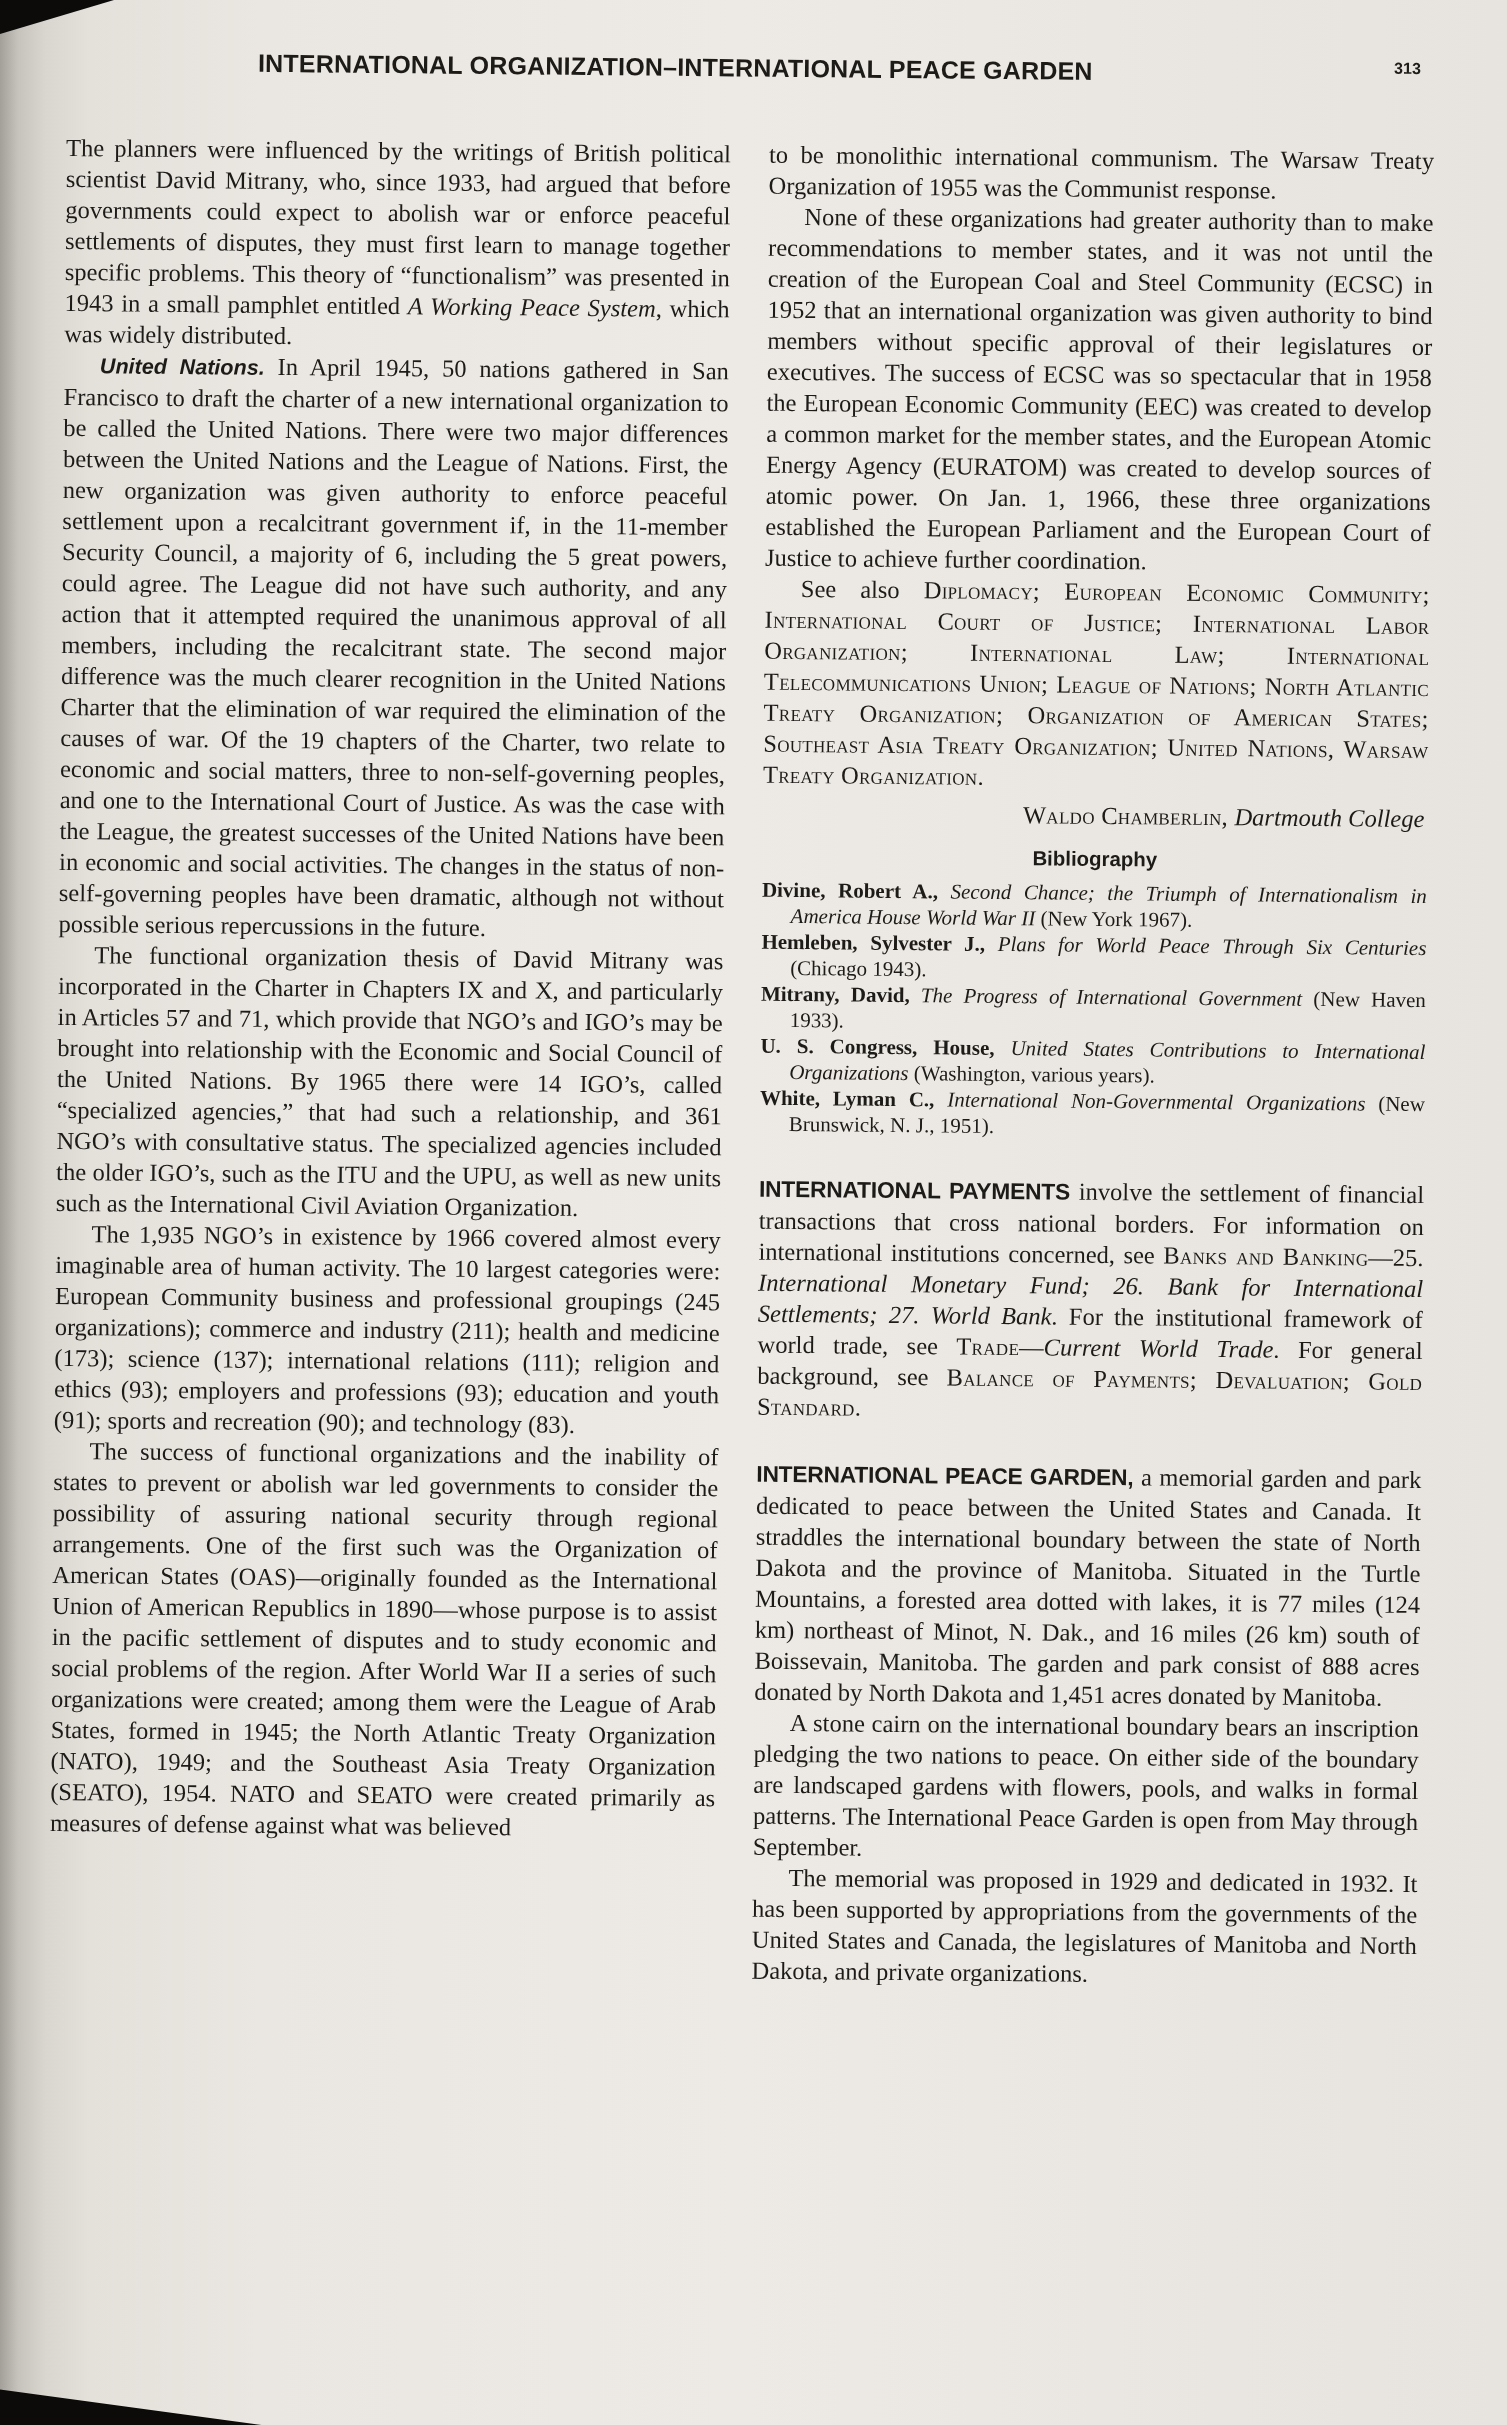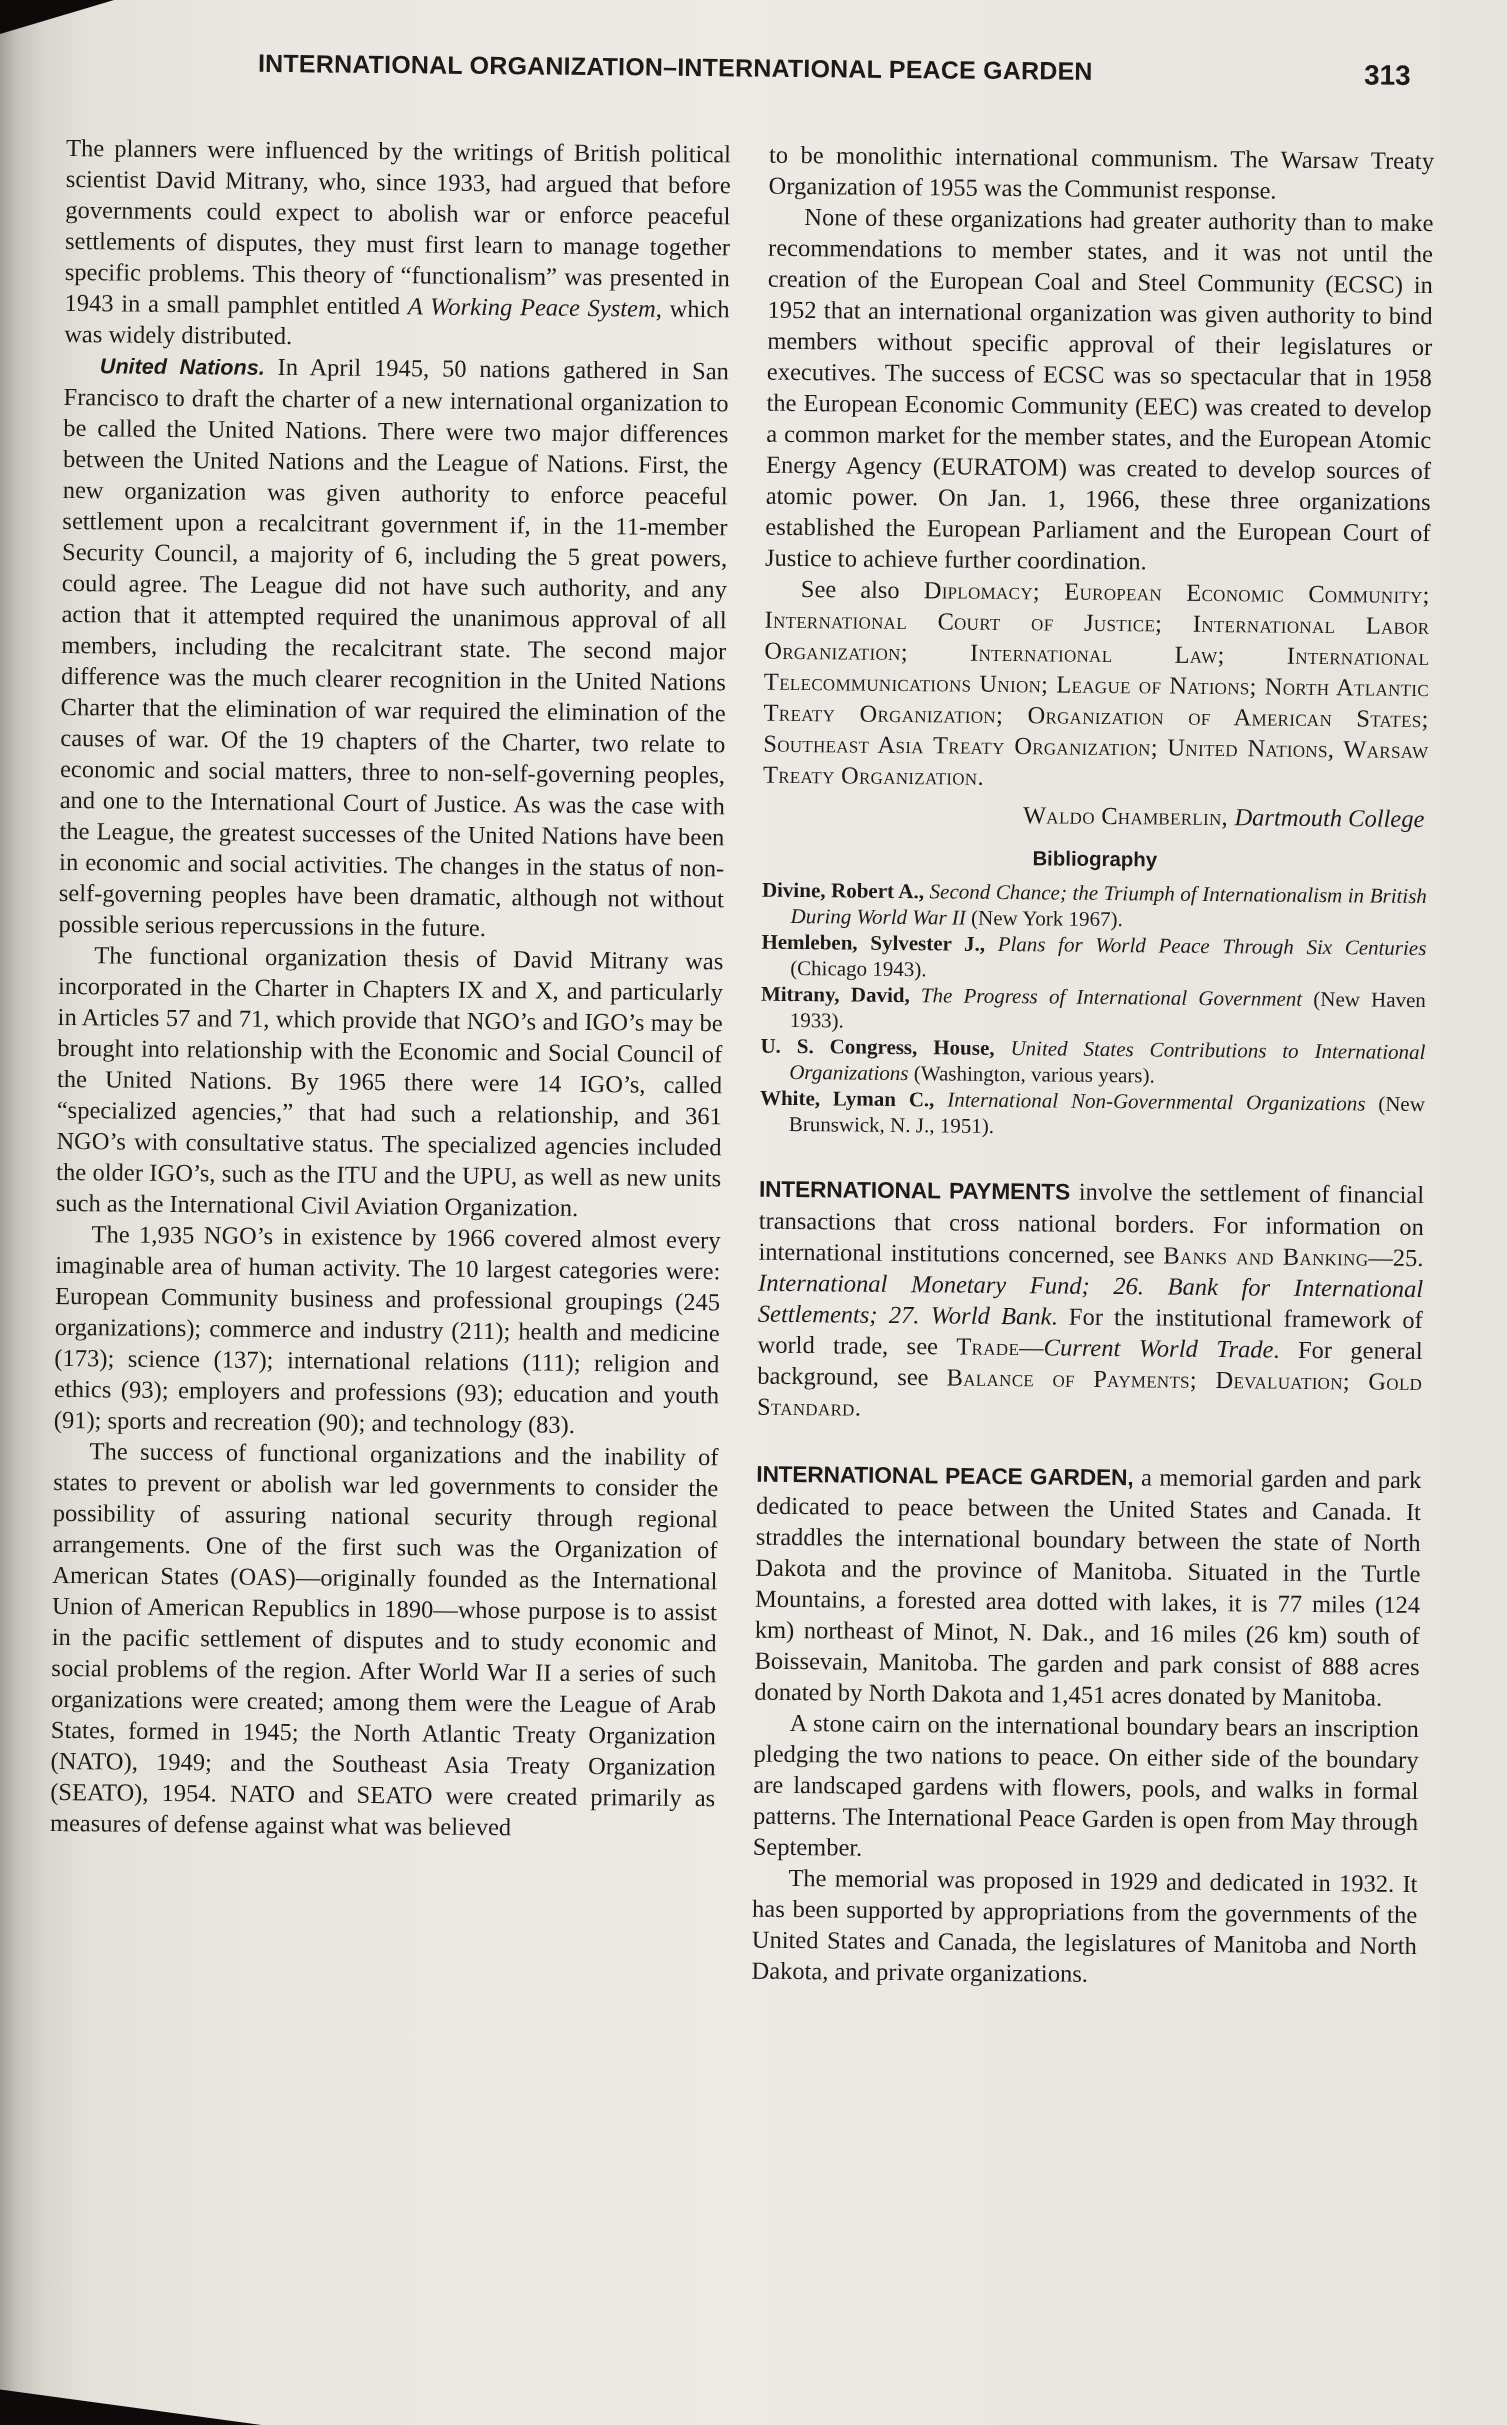--- a/index.html
+++ b/index.html
@@ -39,23 +39,23 @@
   }
   .header { position: relative; height: 38px; }
   .header-title {
     position: absolute; left: 0; right: 151px; top: 0;
     text-align: center;
     font-family: "Liberation Sans", sans-serif;
     font-weight: 700; font-size: 25px; letter-spacing: 0.2px;
     white-space: nowrap;
   }
   .page-number {
-    position: absolute; right: 24px; top: 0;
+    position: absolute; right: 14px; top: 0;
     font-family: "Liberation Sans", sans-serif;
-    font-weight: 700; font-size: 28px; text-align: center;
+    font-weight: 700; font-size: 16px; text-align: center;
   }
   .columns {
     display: flex; gap: 38px; margin-top: 47px;
   }
   .col { width: 665px; font-size: 24.5px; line-height: 31px; text-align: justify; }
   .col p { margin: 0; }
   p.indent { text-indent: 36px; }
   p.noindent { text-indent: 0; }
 
   .run-plain {}
@@ -118,21 +118,21 @@
     <div class="col">
       <p class="noindent"><span class="run-plain">to be monolithic international communism.  The Warsaw Treaty Organization of 1955 was the Communist response.</span></p>
       <p class="indent"><span class="run-plain">None of these organizations had greater authority than to make recommendations to member states, and it was not until the creation of the European Coal and Steel Community (ECSC) in 1952 that an international organization was given authority to bind members without specific approval of their legislatures or executives.  The success of ECSC was so spectacular that in 1958 the European Economic Community (EEC) was created to develop a common market for the member states, and the European Atomic Energy Agency (EURATOM) was created to develop sources of atomic power.  On Jan. 1, 1966, these three organizations established the European Parliament and the European Court of Justice to achieve further coordination.</span></p>
       <p class="indent"><span class="run-plain">See also </span><span class="run-smallcaps">Diplomacy; European Economic Community; International Court of Justice; International Labor Organization; International Law; International Telecommunications Union; League of Nations; North Atlantic Treaty Organization; Organization of American States; Southeast Asia Treaty Organization; United Nations, Warsaw Treaty Organization.</span></p>
 
       <div class="attribution"><span class="run-smallcaps">Waldo Chamberlin, </span><span class="run-italic">Dartmouth College</span></div>
 
       <div class="bib-heading">Bibliography</div>
 
       <div class="bib">
-        <p class="bib-entry"><span class="run-bold">Divine, Robert A., </span><span class="run-italic">Second Chance; the Triumph of Internationalism in British During World War II </span><span class="run-plain">(New York 1967).</span></p>
+        <p class="bib-entry"><span class="run-bold">Divine, Robert A., </span><span class="run-italic">Second Chance; the Triumph of Internationalism in America House World War II </span><span class="run-plain">(New York 1967).</span></p>
         <p class="bib-entry"><span class="run-bold">Hemleben, Sylvester J., </span><span class="run-italic">Plans for World Peace Through Six Centuries </span><span class="run-plain">(Chicago 1943).</span></p>
         <p class="bib-entry"><span class="run-bold">Mitrany, David, </span><span class="run-italic">The Progress of International Government </span><span class="run-plain">(New Haven 1933).</span></p>
         <p class="bib-entry"><span class="run-bold">U. S. Congress, House, </span><span class="run-italic">United States Contributions to International Organizations </span><span class="run-plain">(Washington, various years).</span></p>
         <p class="bib-entry"><span class="run-bold">White, Lyman C., </span><span class="run-italic">International Non-Governmental Organizations </span><span class="run-plain">(New Brunswick, N. J., 1951).</span></p>
       </div>
 
       <div class="article">
         <p class="noindent"><span class="run-entryword">INTERNATIONAL PAYMENTS</span><span class="run-plain"> involve the settlement of financial transactions that cross national borders.  For information on international institutions concerned, see </span><span class="run-smallcaps">Banks and Banking</span><span class="run-plain">—25. </span><span class="run-italic">International Monetary Fund; 26. Bank for International Settlements; 27. World Bank</span><span class="run-plain">.  For the institutional framework of world trade, see </span><span class="run-smallcaps">Trade</span><span class="run-plain">—</span><span class="run-italic">Current World Trade</span><span class="run-plain">.  For general background, see </span><span class="run-smallcaps">Balance of Payments; Devaluation; Gold Standard</span><span class="run-plain">.</span></p>
       </div>
 

